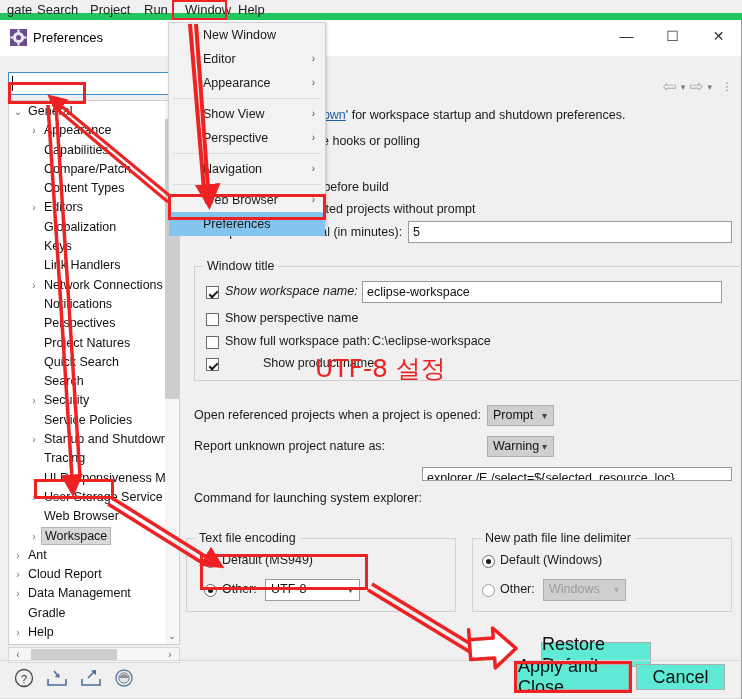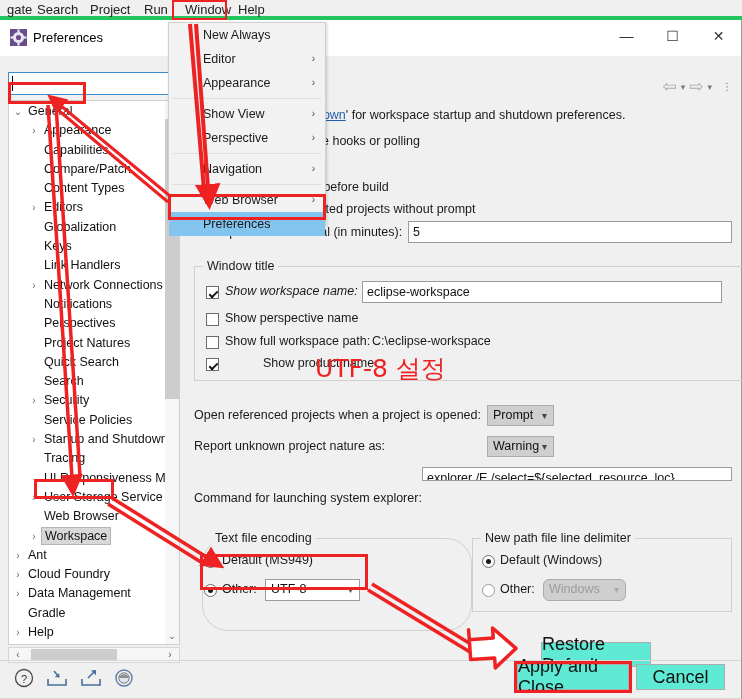--- a/index.html
+++ b/index.html
@@ -8,21 +8,21 @@
     width: 742px; height: 699px;
     overflow: hidden;
     font-family: "Liberation Sans", sans-serif;
     background: #ffffff;
   }
   #root { position: relative; width: 742px; height: 699px; }
 
   
   .menubar {
     position: absolute; left: 0; top: 0; width: 742px; height: 20px;
-    background: #f0f0f0; border-bottom: 4px solid #22c55e;
+    background: #f0f0f0; border-bottom: 7px solid #22c55e;
     font-size: 13px; color: #222;
   }
   .menubar .mi {
     position: absolute; top: 1px; height: 18px; line-height: 18px;
     padding: 0 5px; white-space: nowrap;
   }
 
   
   .dialog {
     position: absolute; left: 0; top: 20px; width: 742px; height: 679px;
@@ -317,21 +317,21 @@
           <div class="tnode lvl1 sel">
             <span class="arrow">›</span>
             <span class="lbl">Workspace</span>
           </div>
           <div class="tnode lvl0">
             <span class="arrow">›</span>
             <span class="lbl">Ant</span>
           </div>
           <div class="tnode lvl0">
             <span class="arrow">›</span>
-            <span class="lbl">Cloud Foundry</span>
+            <span class="lbl">Cloud Report</span>
           </div>
           <div class="tnode lvl0">
             <span class="arrow">›</span>
             <span class="lbl">Data Management</span>
           </div>
           <div class="tnode lvl0">
             <span class="arrow"></span>
             <span class="lbl">Gradle</span>
           </div>
           <div class="tnode lvl0">
@@ -409,40 +409,40 @@
 
       <div class="txt" style="left:8px; top:375px;">Report unknown project nature as:</div>
       <div class="combo" style="left:301px; top:372px; width:67px; height:21px;">
         <span>Warning</span>
         <span class="chev">▾</span>
       </div>
 
       <div class="txt" style="left:8px; top:427px;">Command for launching system explorer:</div>
       <div class="input" style="left:236px; top:403px; width:310px; height:14px;">explorer /E,/select=${selected_resource_loc}</div>
 
-      <div class="group" style="left:16px; top:474px; width:270px; height:93px;border-radius:26px;">
+      <div class="group" style="left:0; top:474px; width:270px; height:74px;">
         <span class="group-title">Text file encoding</span>
       </div>
       <div class="rb" style="left:18px; top:491px;"></div>
       <div class="txt" style="left:36px; top:489px;">Default (MS949)</div>
       <div class="rb on" style="left:18px; top:520px;"></div>
       <div class="txt" style="left:36px; top:518px;">Other:</div>
       <div class="combo white" style="left:79px; top:515px; width:95px; height:22px;">
         <span>UTF-8</span>
         <span class="chev">▾</span>
       </div>
 
       <div class="group" style="left:286px; top:474px; width:260px; height:74px;">
         <span class="group-title">New path file line delimiter</span>
       </div>
       <div class="rb on" style="left:296px; top:491px;"></div>
       <div class="txt" style="left:314px; top:489px;">Default (Windows)</div>
       <div class="rb off dim" style="left:296px; top:520px;"></div>
       <div class="txt" style="left:314px; top:518px;">Other:</div>
-      <div class="combo dim" style="left:357px; top:515px; width:83px; height:22px;border-radius:6px;">
+      <div class="combo dim" style="left:357px; top:515px; width:83px; height:22px;">
         <span>Windows</span>
         <span class="chev">▾</span>
       </div>
 
       <div class="btn" style="left:355px; top:578px; width:110px; height:25px;">Restore Defaults</div>
     </div>
 
     <div class="footer-sep"></div>
     <div class="footer-sep2"></div>
 
@@ -467,21 +467,21 @@
       <svg width="20" height="20" viewBox="0 0 20 20">
         <circle cx="10" cy="10" r="8" fill="none" stroke="#5b7fa6" stroke-width="1.4"></circle>
         <circle cx="10" cy="10" r="5.2" fill="#dfe6ee" stroke="#7d7d7d" stroke-width="1"></circle>
         <path d="M5 10 A5.2 5.2 0 0 1 15 10 Z" fill="#8e8e8e"></path>
       </svg>
     </div>
   </div>
 
   <div class="menu">
     <div id="menu-items">
-        <div class="mrow"><span>New Always</span></div>
+        <div class="mrow"><span>New Window</span></div>
         <div class="mrow"><span>Editor</span><span class="sub">›</span></div>
         <div class="mrow"><span>Appearance</span><span class="sub">›</span></div>
         <div class="msep"></div>
         <div class="mrow"><span>Show View</span><span class="sub">›</span></div>
         <div class="mrow"><span>Perspective</span><span class="sub">›</span></div>
         <div class="msep"></div>
         <div class="mrow"><span>Navigation</span><span class="sub">›</span></div>
         <div class="msep"></div>
         <div class="mrow"><span>Web Browser</span><span class="sub">›</span></div>
         <div class="mrow hl"><span>Preferences</span></div>

